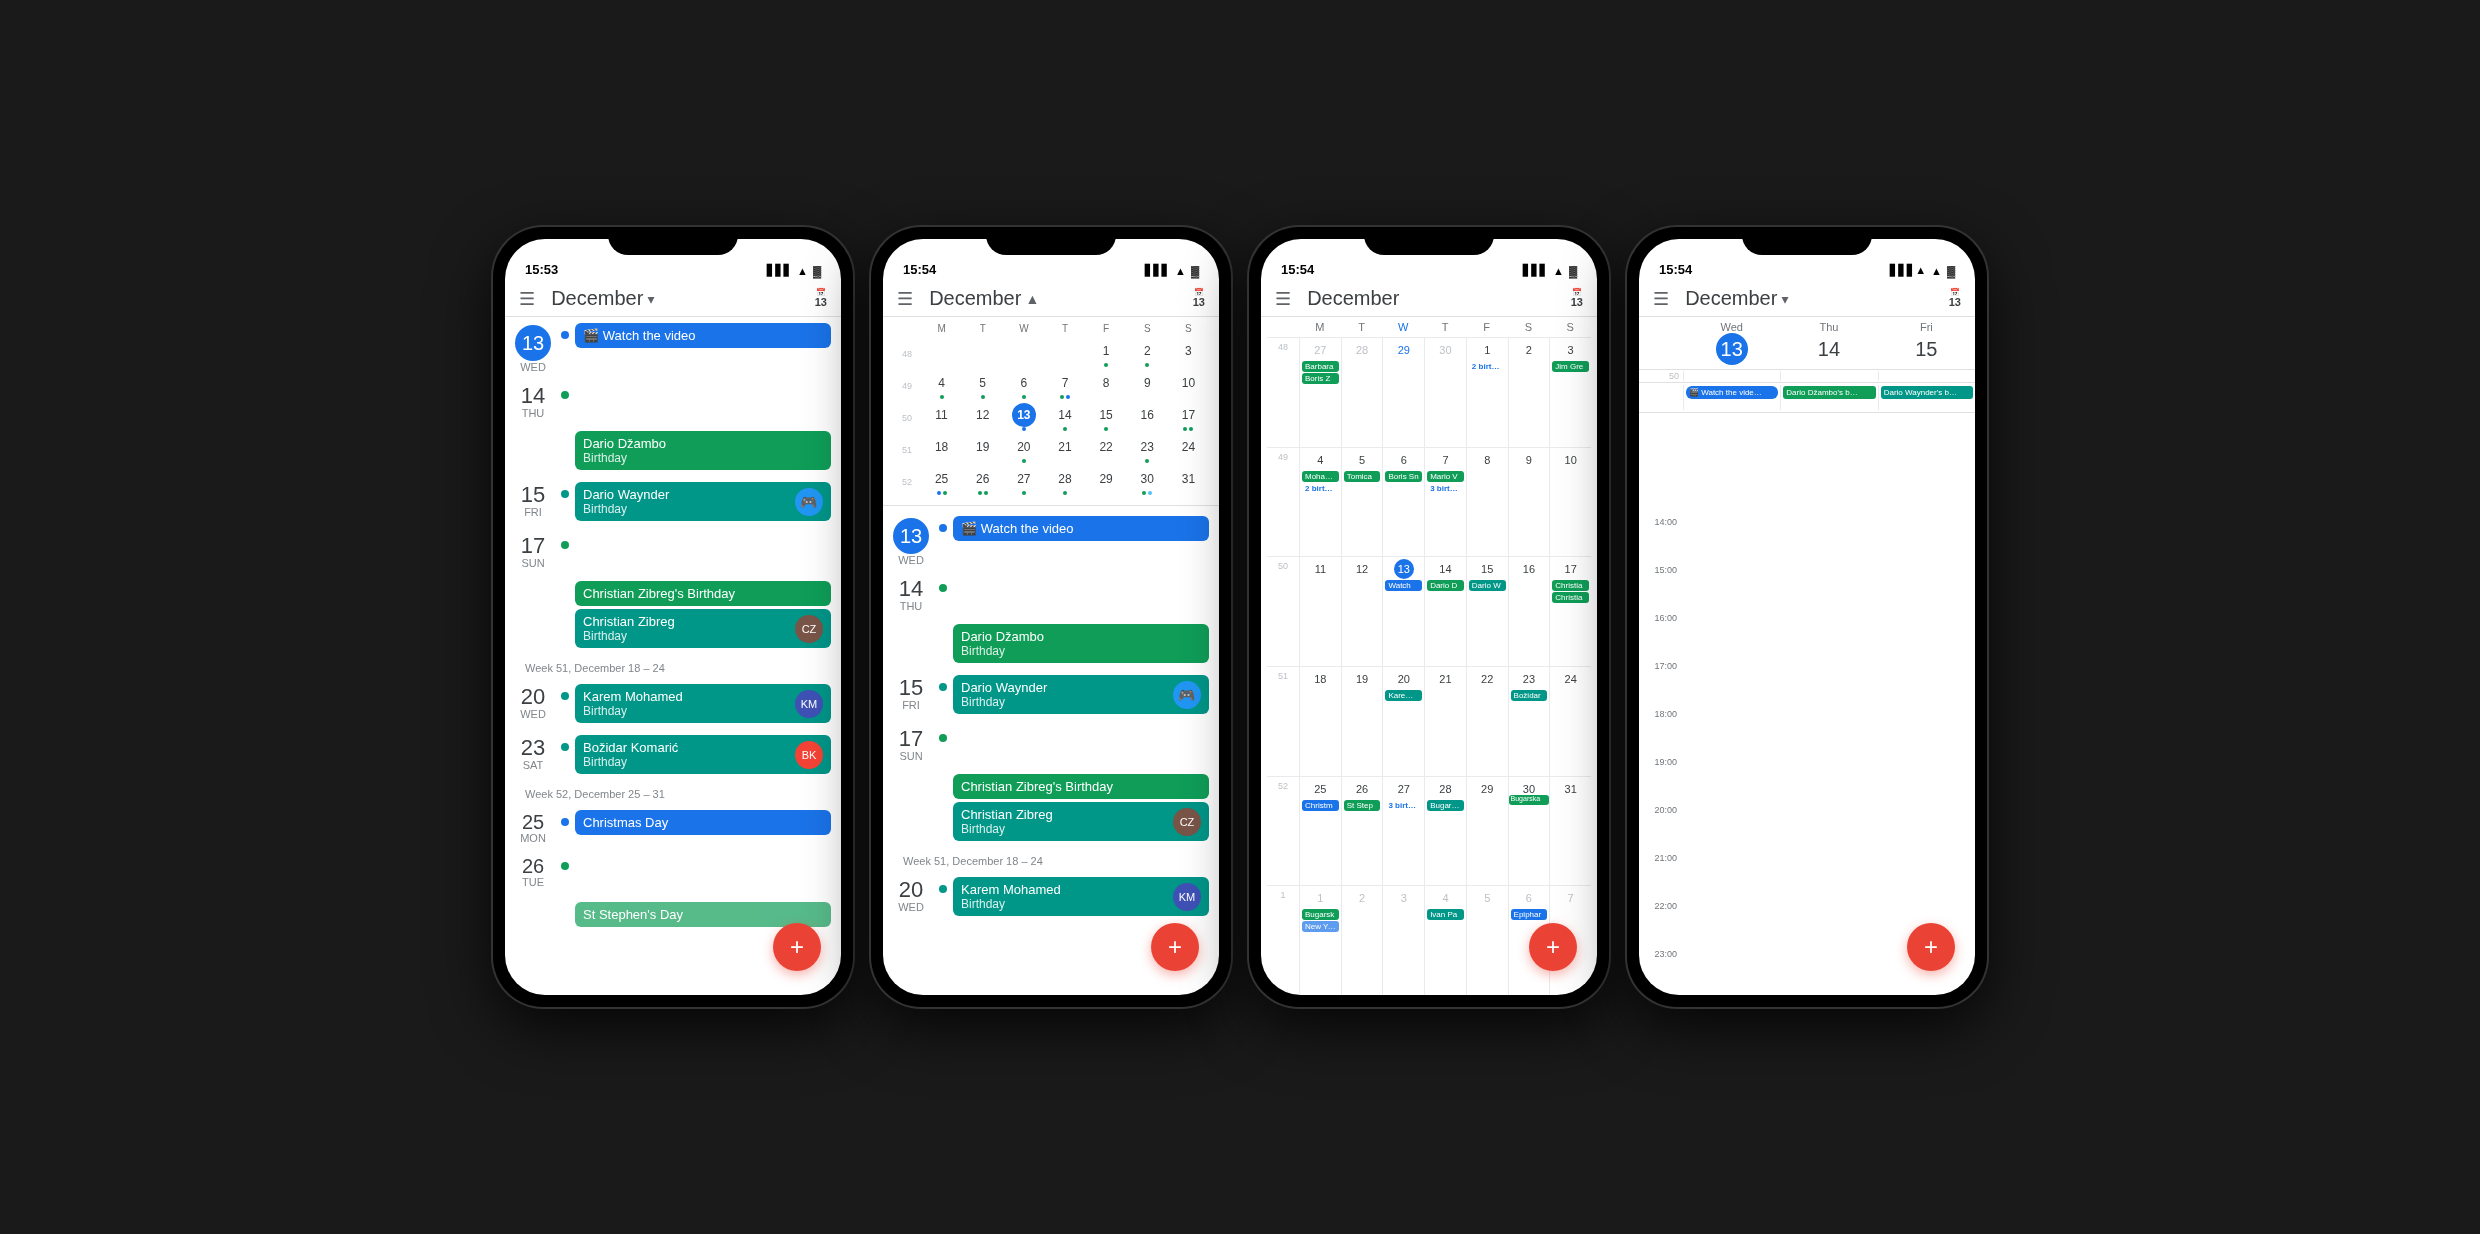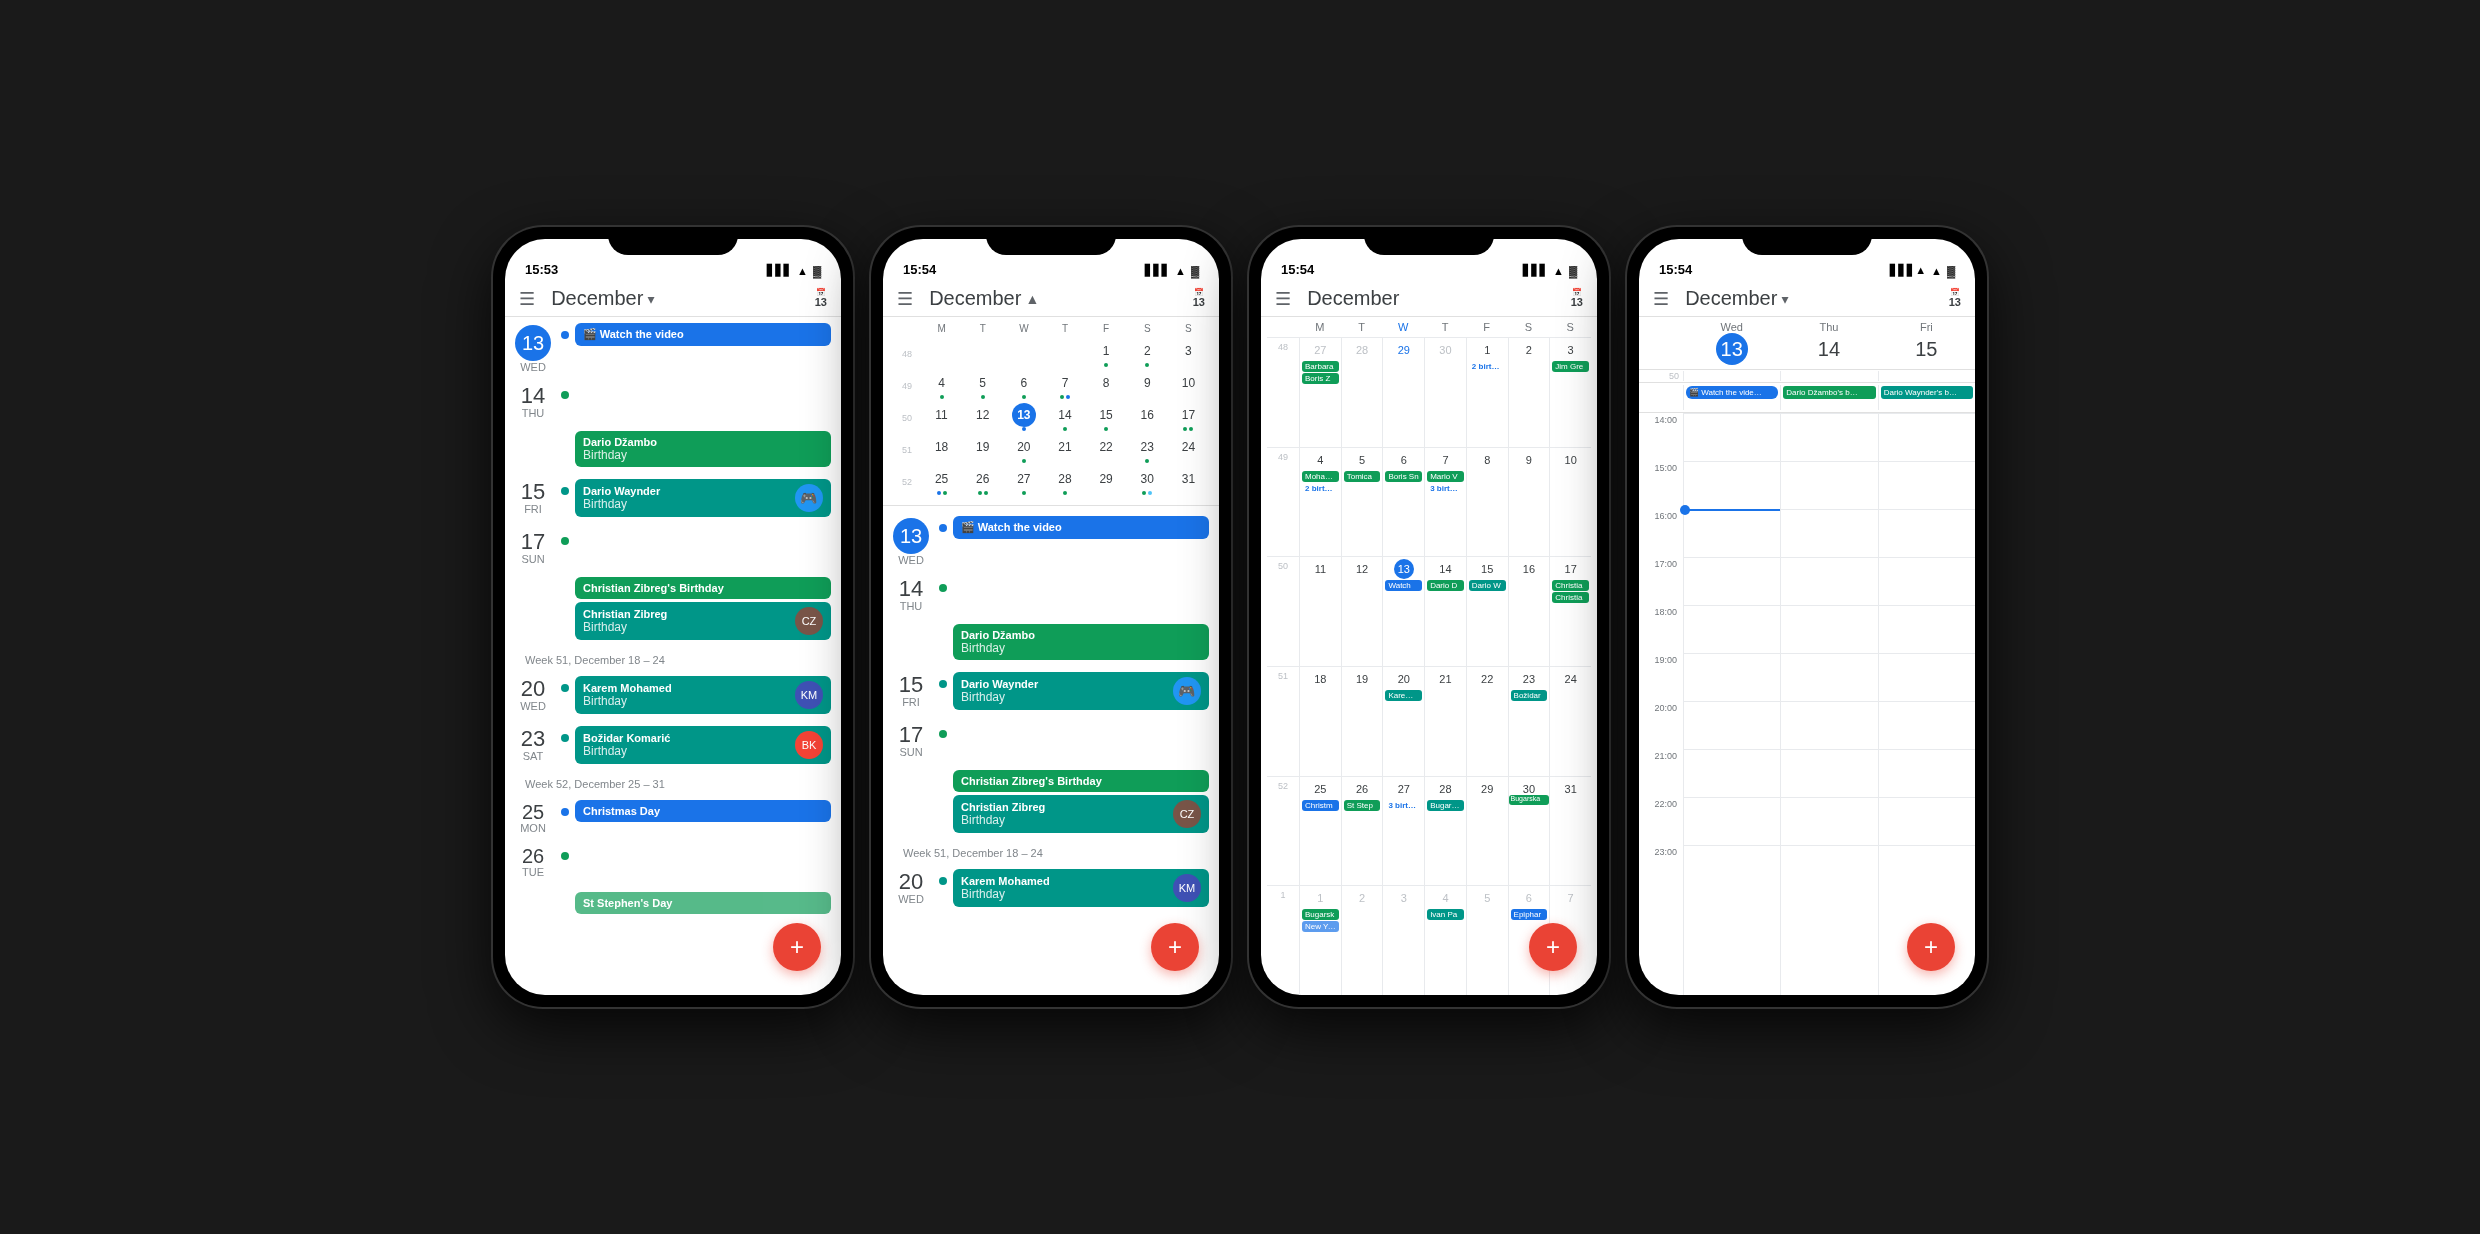--- a/index.html
+++ b/index.html
@@ -168,21 +168,21 @@
     .schedule-event {
       border-radius: 6px;
       padding: 5px 8px;
       display: flex;
       align-items: center;
       justify-content: space-between;
     }
     .schedule-event.blue { background: #1a73e8; color: #fff; }
     .schedule-event.green { background: #0f9d58; color: #fff; margin-top: 48px; }
     .schedule-event.teal { background: #009688; color: #fff; }
-    .schedule-event-text { font-size: 11px; font-weight: 700; }
+    .schedule-event-text { font-size: 13px; font-weight: 400; }
     .schedule-event-sub { font-size: 12px; opacity: 0.85; }
     .schedule-event-avatar {
       width: 28px;
       height: 28px;
       border-radius: 50%;
       background: #555;
       overflow: hidden;
       display: flex;
       align-items: center;
       justify-content: center;
@@ -388,20 +388,21 @@
       border-radius: 50%;
     }
     .week-header-num.today {
       background: #1a73e8;
       color: #fff;
     }
     .week-body {
       flex: 1;
       overflow-y: auto;
       display: flex;
+      align-items: flex-end;
     }
     .week-time-col {
       width: 44px;
       flex-shrink: 0;
     }
     .week-time-slot {
       height: 48px;
       display: flex;
       align-items: flex-start;
       justify-content: flex-end;

